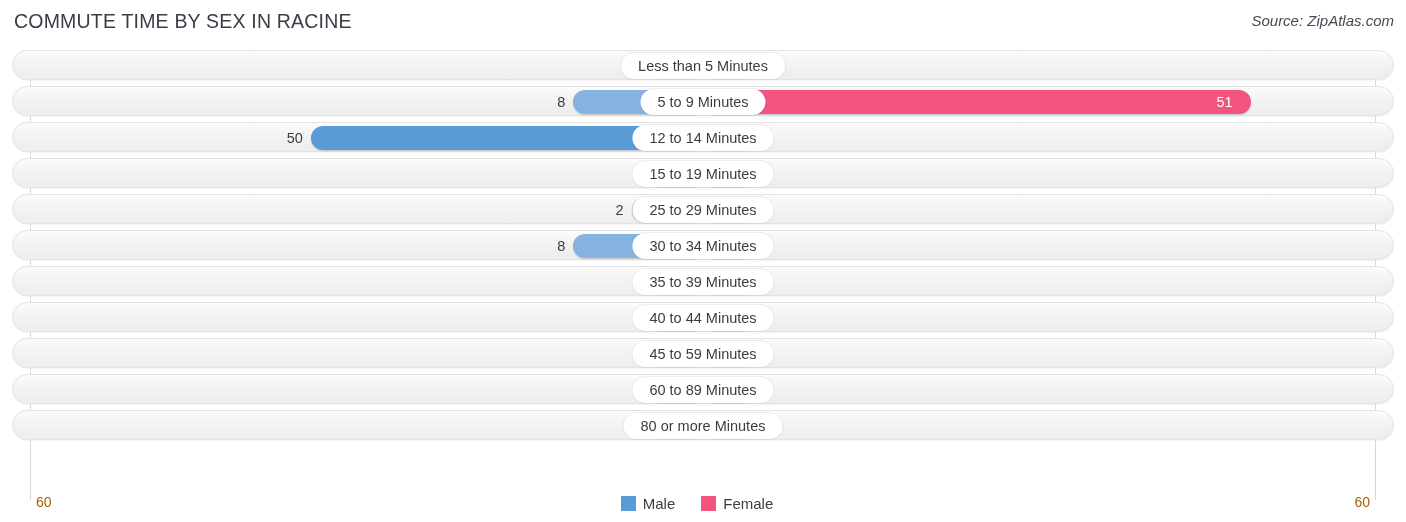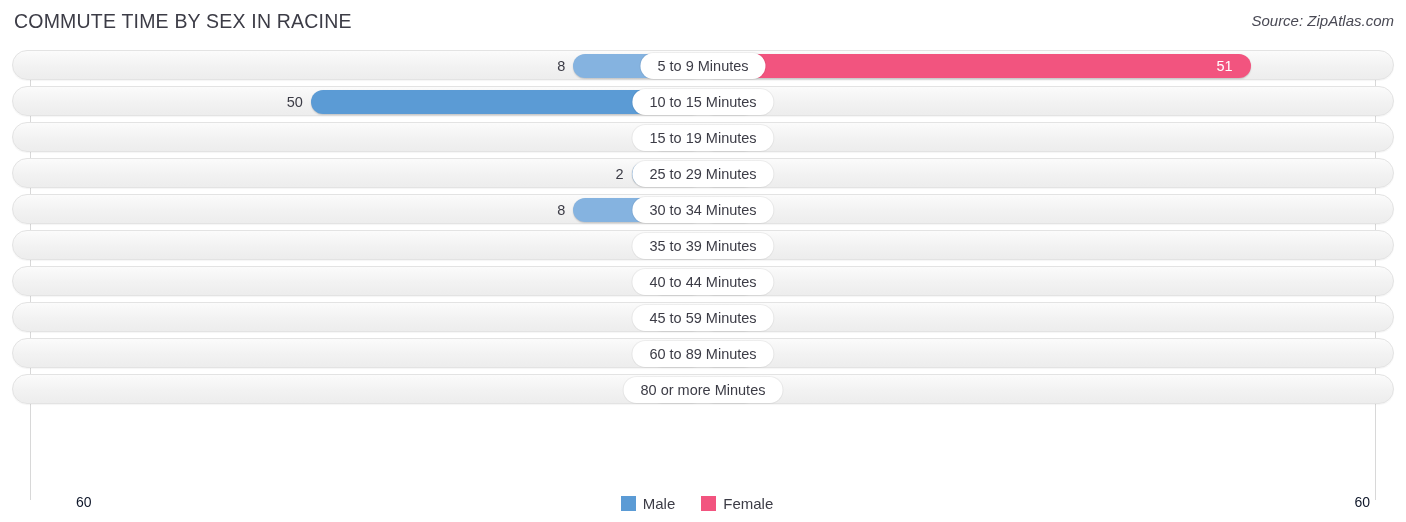--- a/index.html
+++ b/index.html
@@ -137,22 +137,21 @@
     white-space: nowrap;
     z-index: 5;
     box-shadow: 0 0 0 1px rgba(0,0,0,0.05);
   }
 
   
   .axis-label {
     position: absolute;
     bottom: 12px;
     font-size: 14px;
-    color: #0f172a;
-    margin-left: 40px;
+    color: #a16207;
   }
   .axis-label.left  { left: 36px; }
   .axis-label.right { right: 36px; }
 
   .legend {
     position: absolute;
     bottom: 10px;
     left: 0; right: 12px;
     display: flex;
     justify-content: center;
@@ -180,32 +179,39 @@
 <div class="header">
   <div class="chart-title">COMMUTE TIME BY SEX IN RACINE</div>
   <div class="source">Source: ZipAtlas.com</div>
 </div>
 
 <div class="plot">
   <div class="gridline left"></div>
   <div class="gridline right"></div>
   <div class="rows" id="rows">
       <div class="row">
+        <div class="bar male" style="width: 52px;"></div>
+        <div class="bar female" style="width: 52px;"></div>
+        <div class="val male-val" style="right: calc(50% + 60px); width: 60px;">0</div>
+        <div class="val female-val" style="left: calc(50% + 60px); width: 60px;">0</div>
+        <div class="cat-pill">Less than 5 Minutes</div>
+      </div>
+      <div class="row">
         <div class="bar male" style="width: 129.733px;"></div>
         <div class="bar female strong" style="width: 547.55px;"></div>
         <div class="val male-val" style="right: calc(50% + 137.733px); width: 60px;">8</div>
         <div class="val female-val inside" style="left: calc(50% + 513.55px); text-align: right;">51</div>
         <div class="cat-pill">5 to 9 Minutes</div>
       </div>
       <div class="row">
         <div class="bar male strong" style="width: 392.083px;"></div>
         <div class="bar female" style="width: 52px;"></div>
         <div class="val male-val" style="right: calc(50% + 400.083px); width: 60px;">50</div>
         <div class="val female-val" style="left: calc(50% + 60px); width: 60px;">0</div>
-        <div class="cat-pill">10 to 15 Minutes</div>
+        <div class="cat-pill">12 to 14 Minutes</div>
       </div>
       <div class="row">
         <div class="bar male" style="width: 52px;"></div>
         <div class="bar female" style="width: 52px;"></div>
         <div class="val male-val" style="right: calc(50% + 60px); width: 60px;">0</div>
         <div class="val female-val" style="left: calc(50% + 60px); width: 60px;">0</div>
         <div class="cat-pill">15 to 19 Minutes</div>
       </div>
       <div class="row">
         <div class="bar male" style="width: 71.4333px;"></div>

